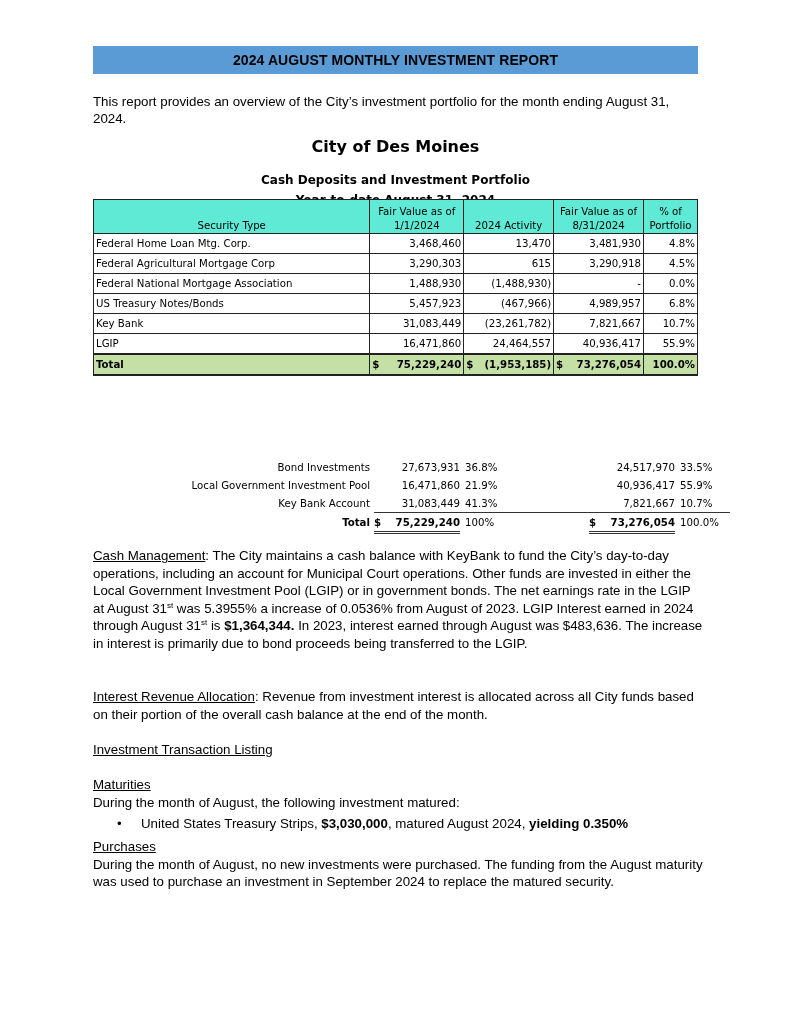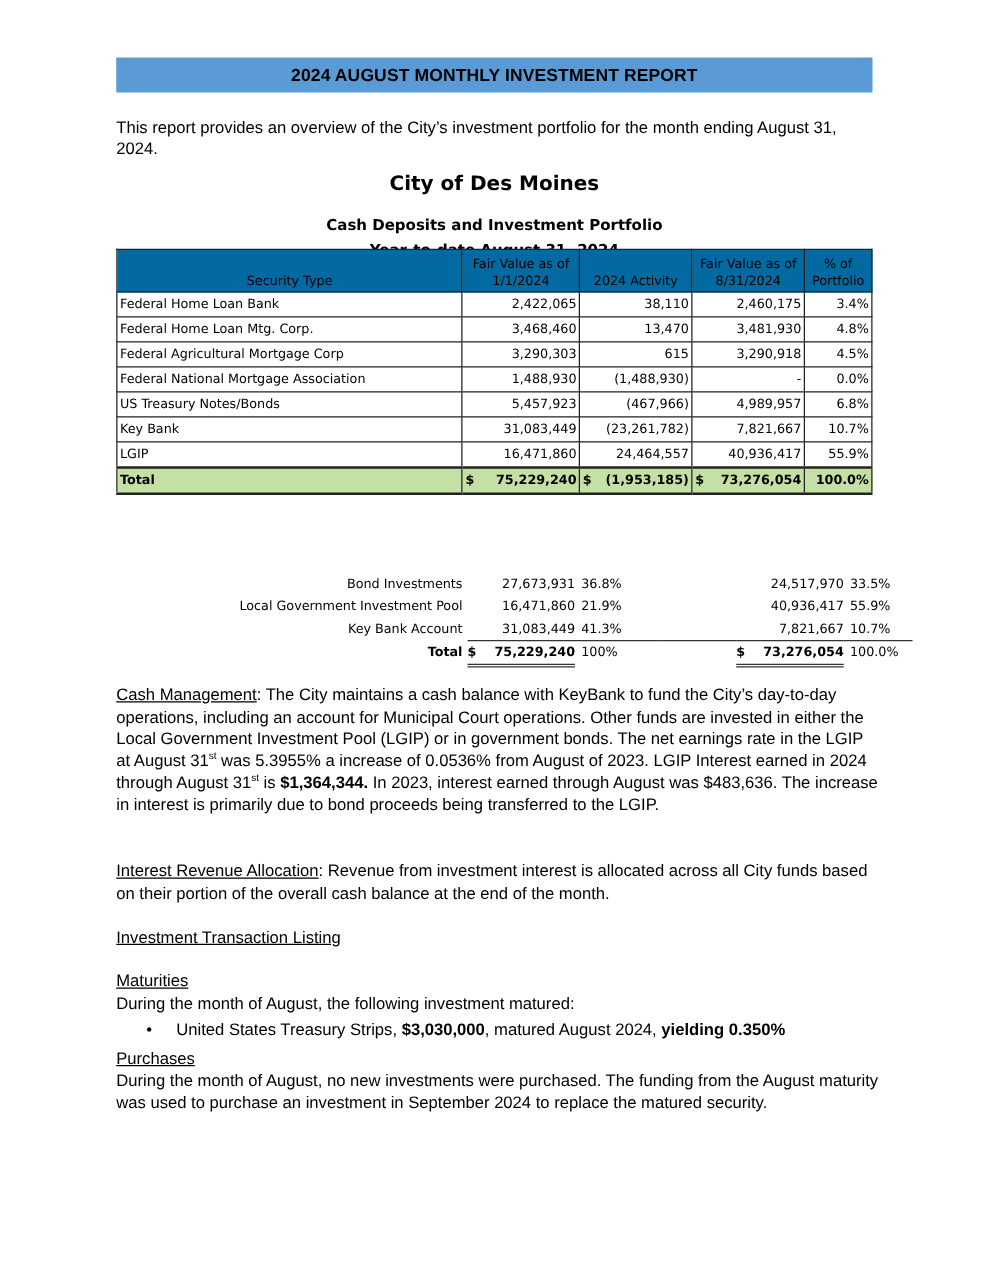--- a/index.html
+++ b/index.html
@@ -19,21 +19,21 @@
     font-family: "DejaVu Sans", sans-serif; font-weight: bold; }
   .t1 { font-size: 16px; height: 24px; line-height: 24px; }
   .t2 { font-size: 12px; height: 20px; line-height: 20px; margin-top: 11px; }
   .t3 { font-size: 12px; height: 20px; line-height: 20px; }
 
   table.main {
     position: absolute; left: 93px; top: 199px; width: 605px;
     border-collapse: collapse; font-family: "DejaVu Sans", sans-serif; font-size: 10.2px;
   }
   table.main td, table.main th { border: 1px solid #222; padding: 0 2px; height: 19px; white-space: nowrap; }
-  table.main thead th { background: #0369a1; font-weight: normal; vertical-align: bottom; line-height: 14px; }
+  table.main thead th { background: #5eead4; font-weight: normal; vertical-align: bottom; line-height: 14px; }
   table.main thead th.left { text-align: center; }
   table.main thead tr { height: 34px; }
   table.main col.c0 { width: 277px; }
   table.main col.c1 { width: 94px; }
   table.main col.c2 { width: 90px; }
   table.main col.c3 { width: 90px; }
   table.main col.c4 { width: 54px; }
   .money { display: flex; justify-content: space-between; }
   .num { text-align: right; }
   tr.total td { background: #c5e0a5; font-weight: bold; border-top: 2px solid #222; border-bottom: 2px solid #222; }
@@ -94,27 +94,20 @@
         <th class="left">Security Type</th>
         <th><span>Fair Value as of</span><br><span>1/1/2024</span></th>
         <th>2024 Activity</th>
         <th><span>Fair Value as of</span><br><span>8/31/2024</span></th>
         <th><span>% of</span><br><span>Portfolio</span></th>
       </tr>
     </thead>
     <tbody id="portfolio-body">
 
       <tr class="row">
-        <td>Federal Home Loan Bank</td>
-        <td class="num">2,422,065</td>
-        <td class="num">38,110</td>
-        <td class="num">2,460,175</td>
-        <td class="num">3.4%</td>
-      </tr>
-      <tr class="row">
         <td>Federal Home Loan Mtg. Corp.</td>
         <td class="num">3,468,460</td>
         <td class="num">13,470</td>
         <td class="num">3,481,930</td>
         <td class="num">4.8%</td>
       </tr>
       <tr class="row">
         <td>Federal Agricultural Mortgage Corp</td>
         <td class="num">3,290,303</td>
         <td class="num">615</td>

